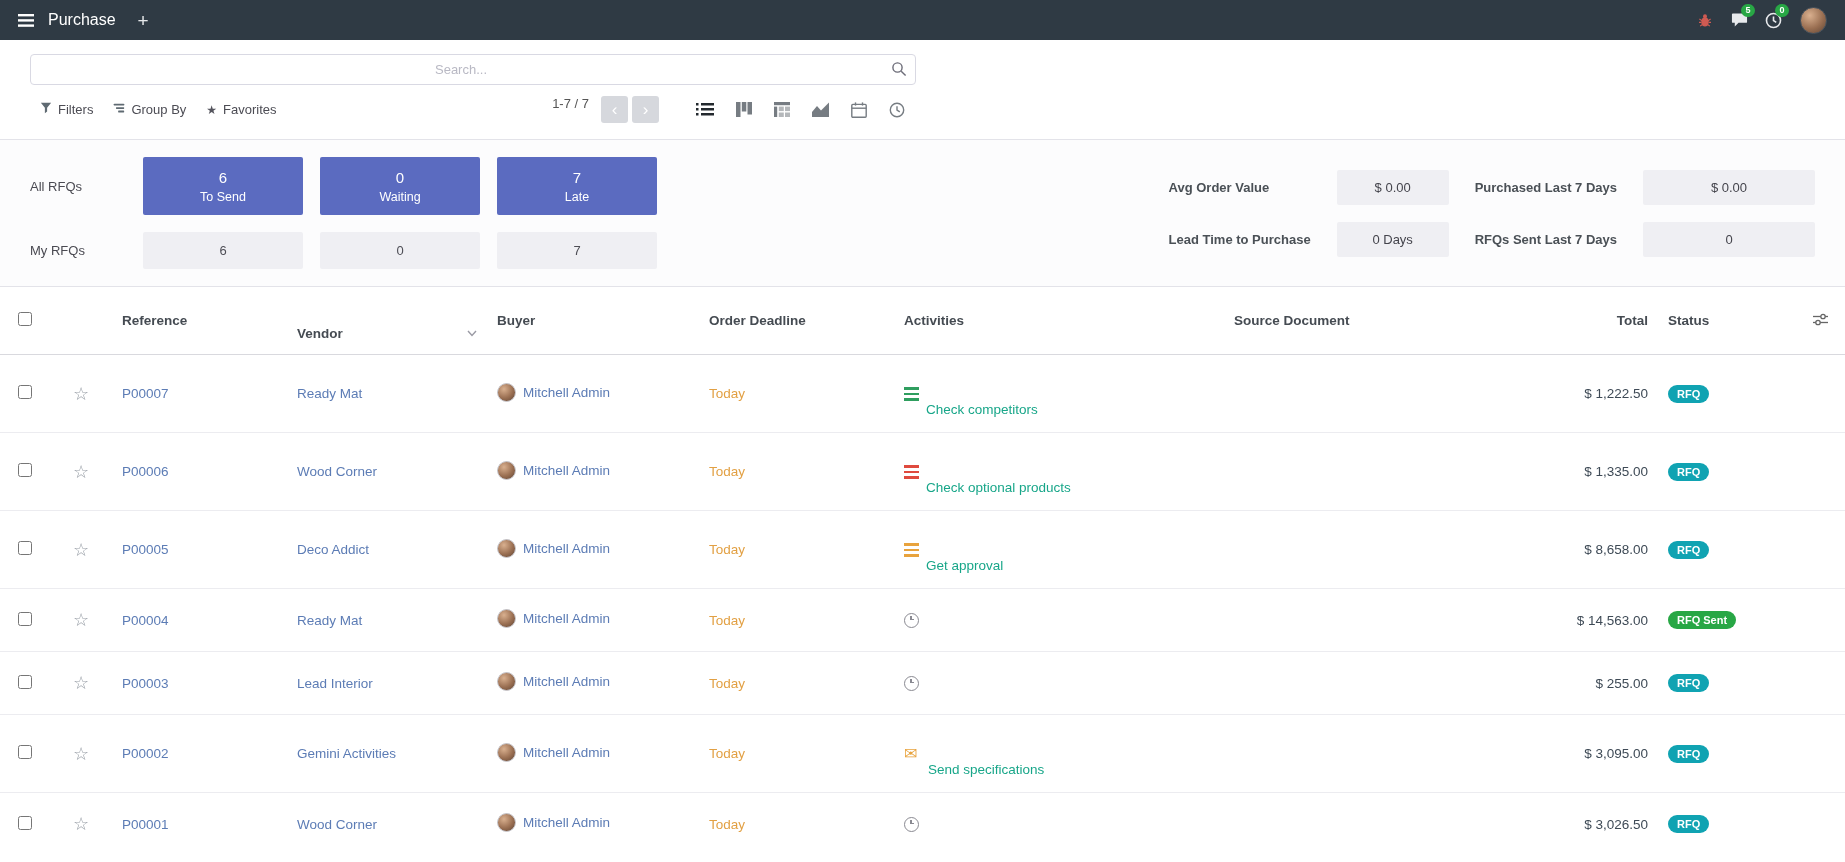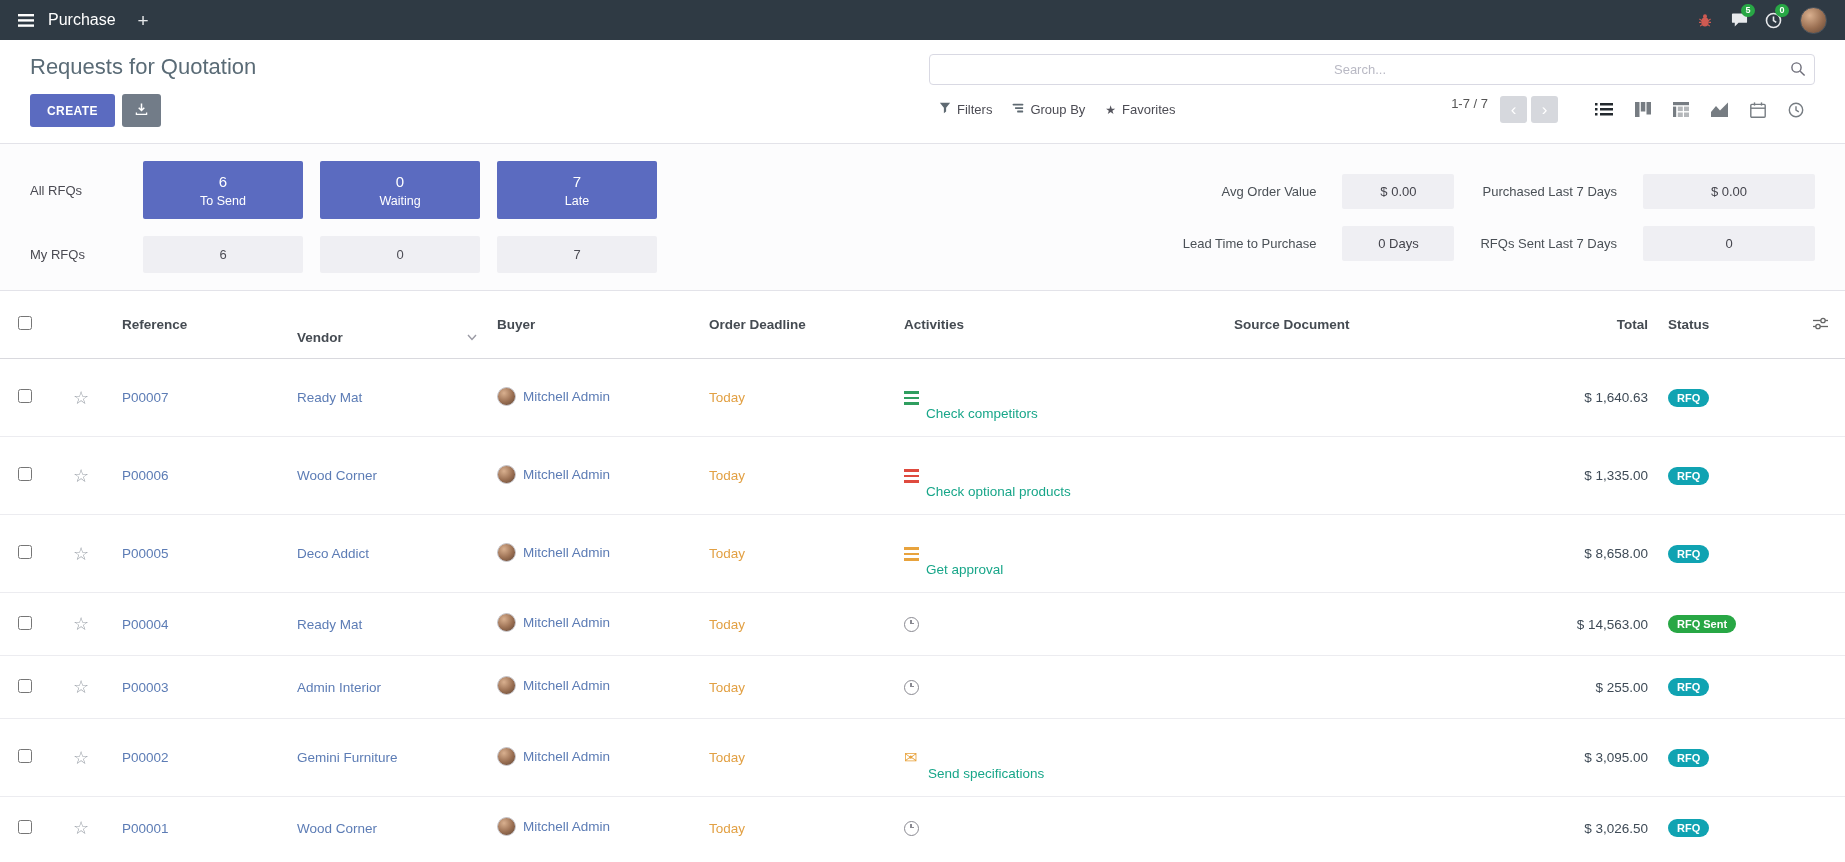--- a/index.html
+++ b/index.html
@@ -46,21 +46,21 @@
 
   
   .dashboard{background:#fcfcfd;border-top:1px solid #e3e3e9;border-bottom:1px solid #e3e3e9;padding:17px 30px;display:flex;justify-content:space-between;align-items:center;}
   .dash-left{display:grid;grid-template-columns:96px 160px 160px 160px;grid-template-rows:58px 37px;gap:17px;align-items:center;}
   .dash-row-label{font-size:13px;color:#4a4a52;}
   .tile-blue{background:var(--accent);color:#fff;border-radius:2px;height:58px;display:flex;flex-direction:column;align-items:center;justify-content:center;gap:4px;cursor:pointer;}
   .tile-count{font-size:15px;}
   .tile-label{font-size:12.5px;}
   .tile-gray{background:#efeff3;color:#4d4d55;height:37px;display:flex;align-items:center;justify-content:center;font-size:13px;cursor:pointer;border-radius:2px;}
   .dash-right{display:grid;grid-template-columns:auto 112px auto 172px;column-gap:26px;row-gap:17px;align-items:center;}
-  .stat-label{font-size:13px;color:#4a5056;text-align:right;}
+  .stat-label{font-size:13px;color:#4a5056;font-weight:bold;}
   .stat-value{background:#efeff3;font-size:13px;color:#44444c;text-align:center;padding:10px 0;border-radius:2px;}
 
   
   .table-wrap{background:#fff;}
   table{width:100%;border-collapse:collapse;table-layout:fixed;font-size:13.5px;}
   thead th{font-weight:bold;color:#454b52;text-align:left;padding:13px 10px;border-bottom:1px solid #d9d9de;}
   thead th.num{text-align:right;}
   .th-vendor{display:flex;align-items:center;justify-content:space-between;margin-top:26px;}
   tbody td{padding:15px 10px;border-top:1px solid #ececf0;vertical-align:middle;color:#3e4a56;}
   tbody tr:first-child td{border-top:none;}
@@ -126,34 +126,20 @@
     <svg width="17" height="17" viewBox="0 0 16 16">
         <circle cx="8" cy="8" r="6.6" fill="none" stroke="#e8eaed" stroke-width="1.5"></circle>
         <path d="M8,4.3 V8 L10.6,9.7" fill="none" stroke="#e8eaed" stroke-width="1.5"></path>
       </svg>
     <i class="tb-badge">0</i>
   </span>
   <span class="avatar"></span>
 </header>
 
 <div class="control-panel">
-  <div class="cp-left">
-    <h1 class="page-title">Requests for Quotation</h1>
-    <div class="cp-buttons">
-      <button class="btn-create">CREATE</button>
-      <button class="btn-download">
-        <span>
-          <svg width="13" height="14" viewBox="0 0 14 14">
-              <path d="M7,1 v7.2 M4,5.6 L7,8.6 L10,5.6" stroke="#fff" stroke-width="1.6" fill="none"></path>
-              <path d="M1.5,10.8 v2 h11 v-2" stroke="#fff" stroke-width="1.4" fill="none"></path>
-            </svg>
-        </span>
-      </button>
-    </div>
-  </div>
   <div class="cp-right">
     <div class="searchbox">
       <input placeholder="Search..." style="">
       <span class="mag">
         <svg width="16" height="16" viewBox="0 0 16 16">
             <circle cx="6.5" cy="6.5" r="4.6" stroke="#6c6c78" stroke-width="1.4" fill="none"></circle>
             <line x1="10.2" y1="10.2" x2="14.6" y2="14.6" stroke="#6c6c78" stroke-width="1.4"></line>
           </svg>
       </span>
     </div>
@@ -324,21 +310,21 @@
       </span>
     </td>
     <td><span class="deadline">Today</span></td>
     <td>
       <span class="activity">
         <span class="ai ai-list-green"></span>
         <span class="act-label">Check competitors</span>
       </span>
     </td>
     <td><span></span></td>
-    <td class="num"><span class="total-val">$ 1,640.63</span></td>
+    <td class="num"><span class="total-val">$ 1,222.50</span></td>
     <td><span class="badge-pill badge-rfq">RFQ</span></td>
     <td></td>
   </tr>
 
   <tr class="rfq-row">
     <td class="col-select"><input type="checkbox" style=""></td>
     <td class="col-star"><span class="star">☆</span></td>
     <td><a class="ref">P00006</a></td>
     <td><a class="vendor-link">Wood Corner</a></td>
     <td>
@@ -405,21 +391,21 @@
     <td><span></span></td>
     <td class="num"><span class="total-val">$ 14,563.00</span></td>
     <td><span class="badge-pill badge-rfq-sent">RFQ Sent</span></td>
     <td></td>
   </tr>
 
   <tr class="rfq-row">
     <td class="col-select"><input type="checkbox" style=""></td>
     <td class="col-star"><span class="star">☆</span></td>
     <td><a class="ref">P00003</a></td>
-    <td><a class="vendor-link">Admin Interior</a></td>
+    <td><a class="vendor-link">Lead Interior</a></td>
     <td>
       <span class="buyer-cell">
         <span class="avatar-sm"></span>
         <a class="buyer-link">Mitchell Admin</a>
       </span>
     </td>
     <td><span class="deadline">Today</span></td>
     <td>
       <span class="activity">
         <span class="ai ai-clock"></span>
@@ -429,21 +415,21 @@
     <td><span></span></td>
     <td class="num"><span class="total-val">$ 255.00</span></td>
     <td><span class="badge-pill badge-rfq">RFQ</span></td>
     <td></td>
   </tr>
 
   <tr class="rfq-row">
     <td class="col-select"><input type="checkbox" style=""></td>
     <td class="col-star"><span class="star">☆</span></td>
     <td><a class="ref">P00002</a></td>
-    <td><a class="vendor-link">Gemini Furniture</a></td>
+    <td><a class="vendor-link">Gemini Activities</a></td>
     <td>
       <span class="buyer-cell">
         <span class="avatar-sm"></span>
         <a class="buyer-link">Mitchell Admin</a>
       </span>
     </td>
     <td><span class="deadline">Today</span></td>
     <td>
       <span class="activity">
         <span class="ai ai-envelope"></span>

